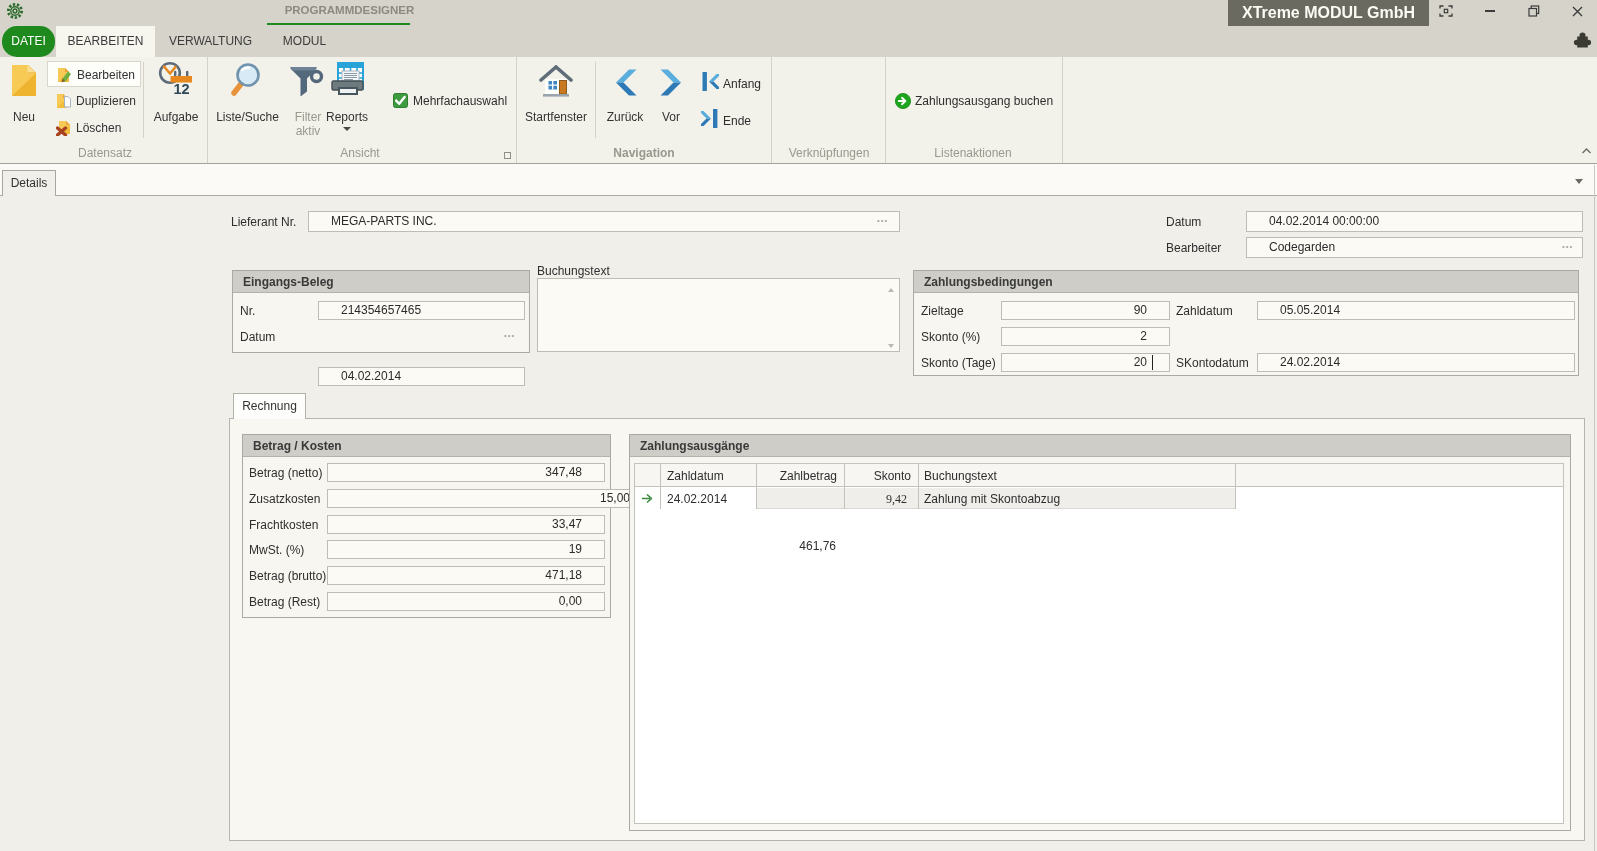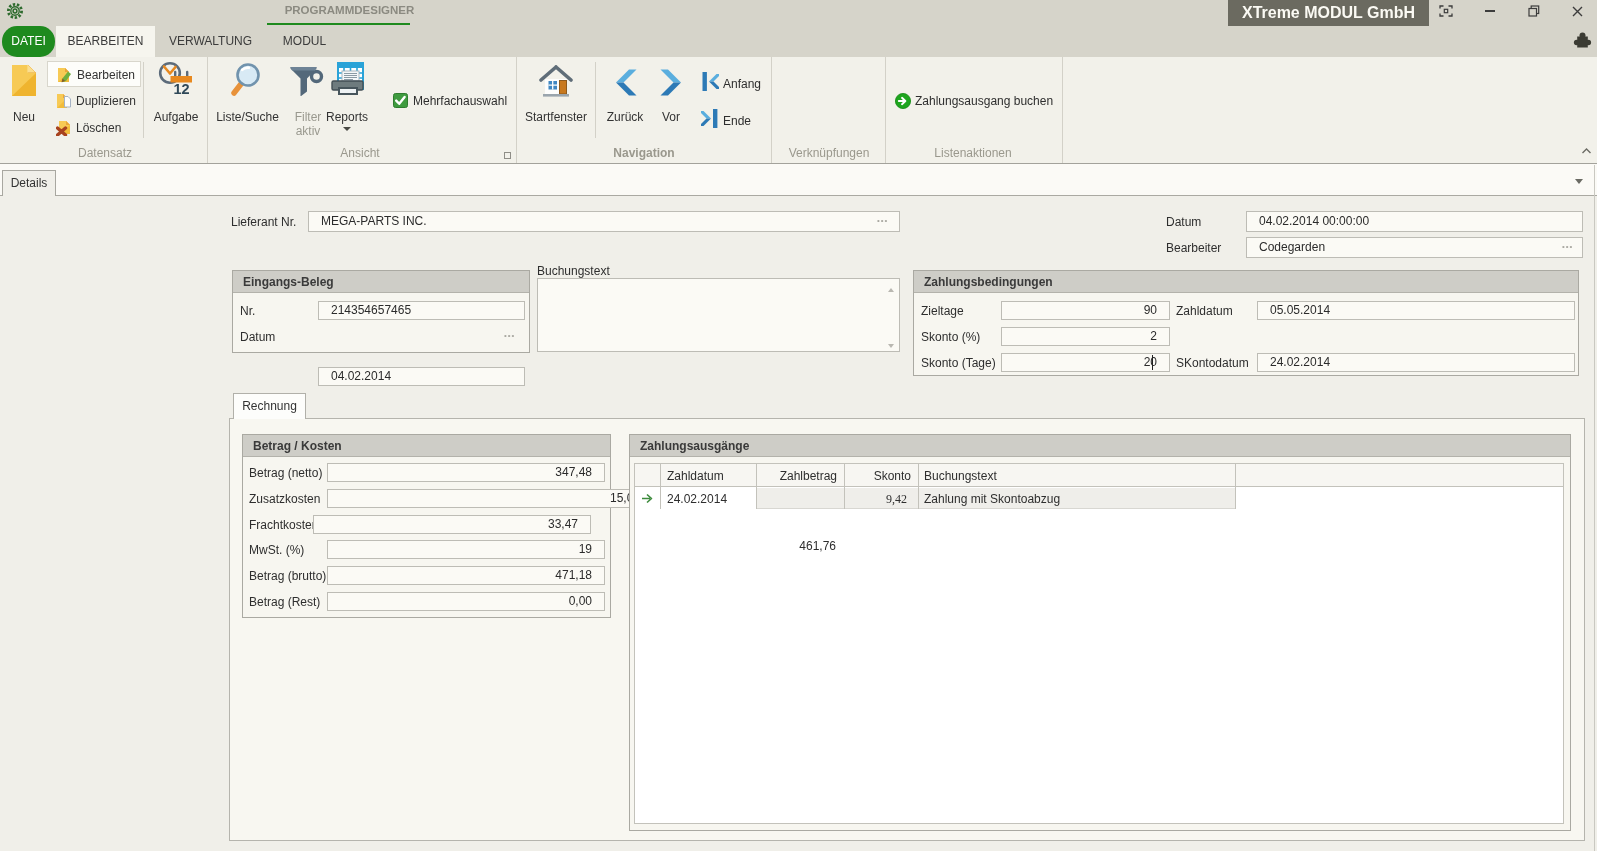--- a/index.html
+++ b/index.html
@@ -31,21 +31,21 @@
   .glabel { position:absolute; top:146px; height:13px; font-size:12px; color:#9a988d; text-align:center; }
   .bigbtn { position:absolute; top:59px; text-align:center; }
   .bigbtn .lbl { position:absolute; top:51px; left:0; width:100%; font-size:12px; color:#333; }
   .smallbtn { position:absolute; left:47px; width:94px; height:26px; font-size:12px; color:#333; }
   .smallbtn .ic { position:absolute; left:9px; top:5px; }
   .smallbtn .tx { position:absolute; left:29px; top:6px; }
   .smallbtn.sel { background:#fdfdfa; border:1px solid #d8d6cc; }
 
   
   .lbl12 { position:absolute; font-size:12px; color:#2e2e2e; white-space:nowrap; }
-  .inp { position:absolute; background:#fbfaf5; border:1px solid #bdbcb5; font-size:12px; color:#2b2b2b; line-height:17px; padding:0 12px; white-space:nowrap; overflow:hidden; }
+  .inp { position:absolute; background:#fbfaf5; border:1px solid #bdbcb5; font-size:12px; color:#2b2b2b; line-height:17px; padding:0 22px; white-space:nowrap; overflow:hidden; }
   .inp.r { text-align:right; }
   .dots { position:absolute; color:#a9a8a1; font-size:8px; letter-spacing:1px; }
   .grp { position:absolute; border:1px solid #aaa9a2; background:#f7f6f0; }
   .grp .hd { height:22px; background:#cecdc7; border-bottom:1px solid #b3b2ab; font-weight:bold; color:#3a3a3a; line-height:22px; padding-left:10px; font-size:12px; }
 
   .ctab { position:absolute; border:1px solid #a8a7a0; border-bottom:none; font-size:12px; color:#333; text-align:center; }
 </style>
 </head>
 <body>
 <div id="app">
@@ -295,21 +295,21 @@
     <div class="ctab" style="left:233px; top:393px; width:73px; height:26px; background:#fdfdfb; line-height:25px; border-color:#b1b0a9;">Rechnung</div>
 
     <div class="grp" style="left:242px; top:434px; width:369px; height:184px;">
       <div class="hd">Betrag / Kosten</div>
     </div>
     <div class="lbl12" style="left:249px; top:466px;">Betrag (netto)</div>
     <div class="inp r" style="left:327px; top:463px; width:278px; height:19px; line-height:17px;">347,48</div>
     <div class="lbl12" style="left:249px; top:492px;">Zusatzkosten</div>
     <div class="inp r" style="left:327px; top:489px; width:326px; height:19px; line-height:17px;">15,00</div>
     <div class="lbl12" style="left:249px; top:518px;">Frachtkosten</div>
-    <div class="inp r" style="left:313px; top:515px; width:278px; height:19px; line-height:17px;">33,47</div>
+    <div class="inp r" style="left:327px; top:515px; width:278px; height:19px; line-height:17px;">33,47</div>
     <div class="lbl12" style="left:249px; top:543px;">MwSt. (%)</div>
     <div class="inp r" style="left:327px; top:540px; width:278px; height:19px; line-height:17px;">19</div>
     <div class="lbl12" style="left:249px; top:569px;">Betrag (brutto)</div>
     <div class="inp r" style="left:327px; top:566px; width:278px; height:19px; line-height:17px;">471,18</div>
     <div class="lbl12" style="left:249px; top:595px;">Betrag (Rest)</div>
     <div class="inp r" style="left:327px; top:592px; width:278px; height:19px; line-height:17px;">0,00</div>
 
     <div class="grp" style="left:629px; top:434px; width:942px; height:397px;">
       <div class="hd">Zahlungsausgänge</div>
     </div>

